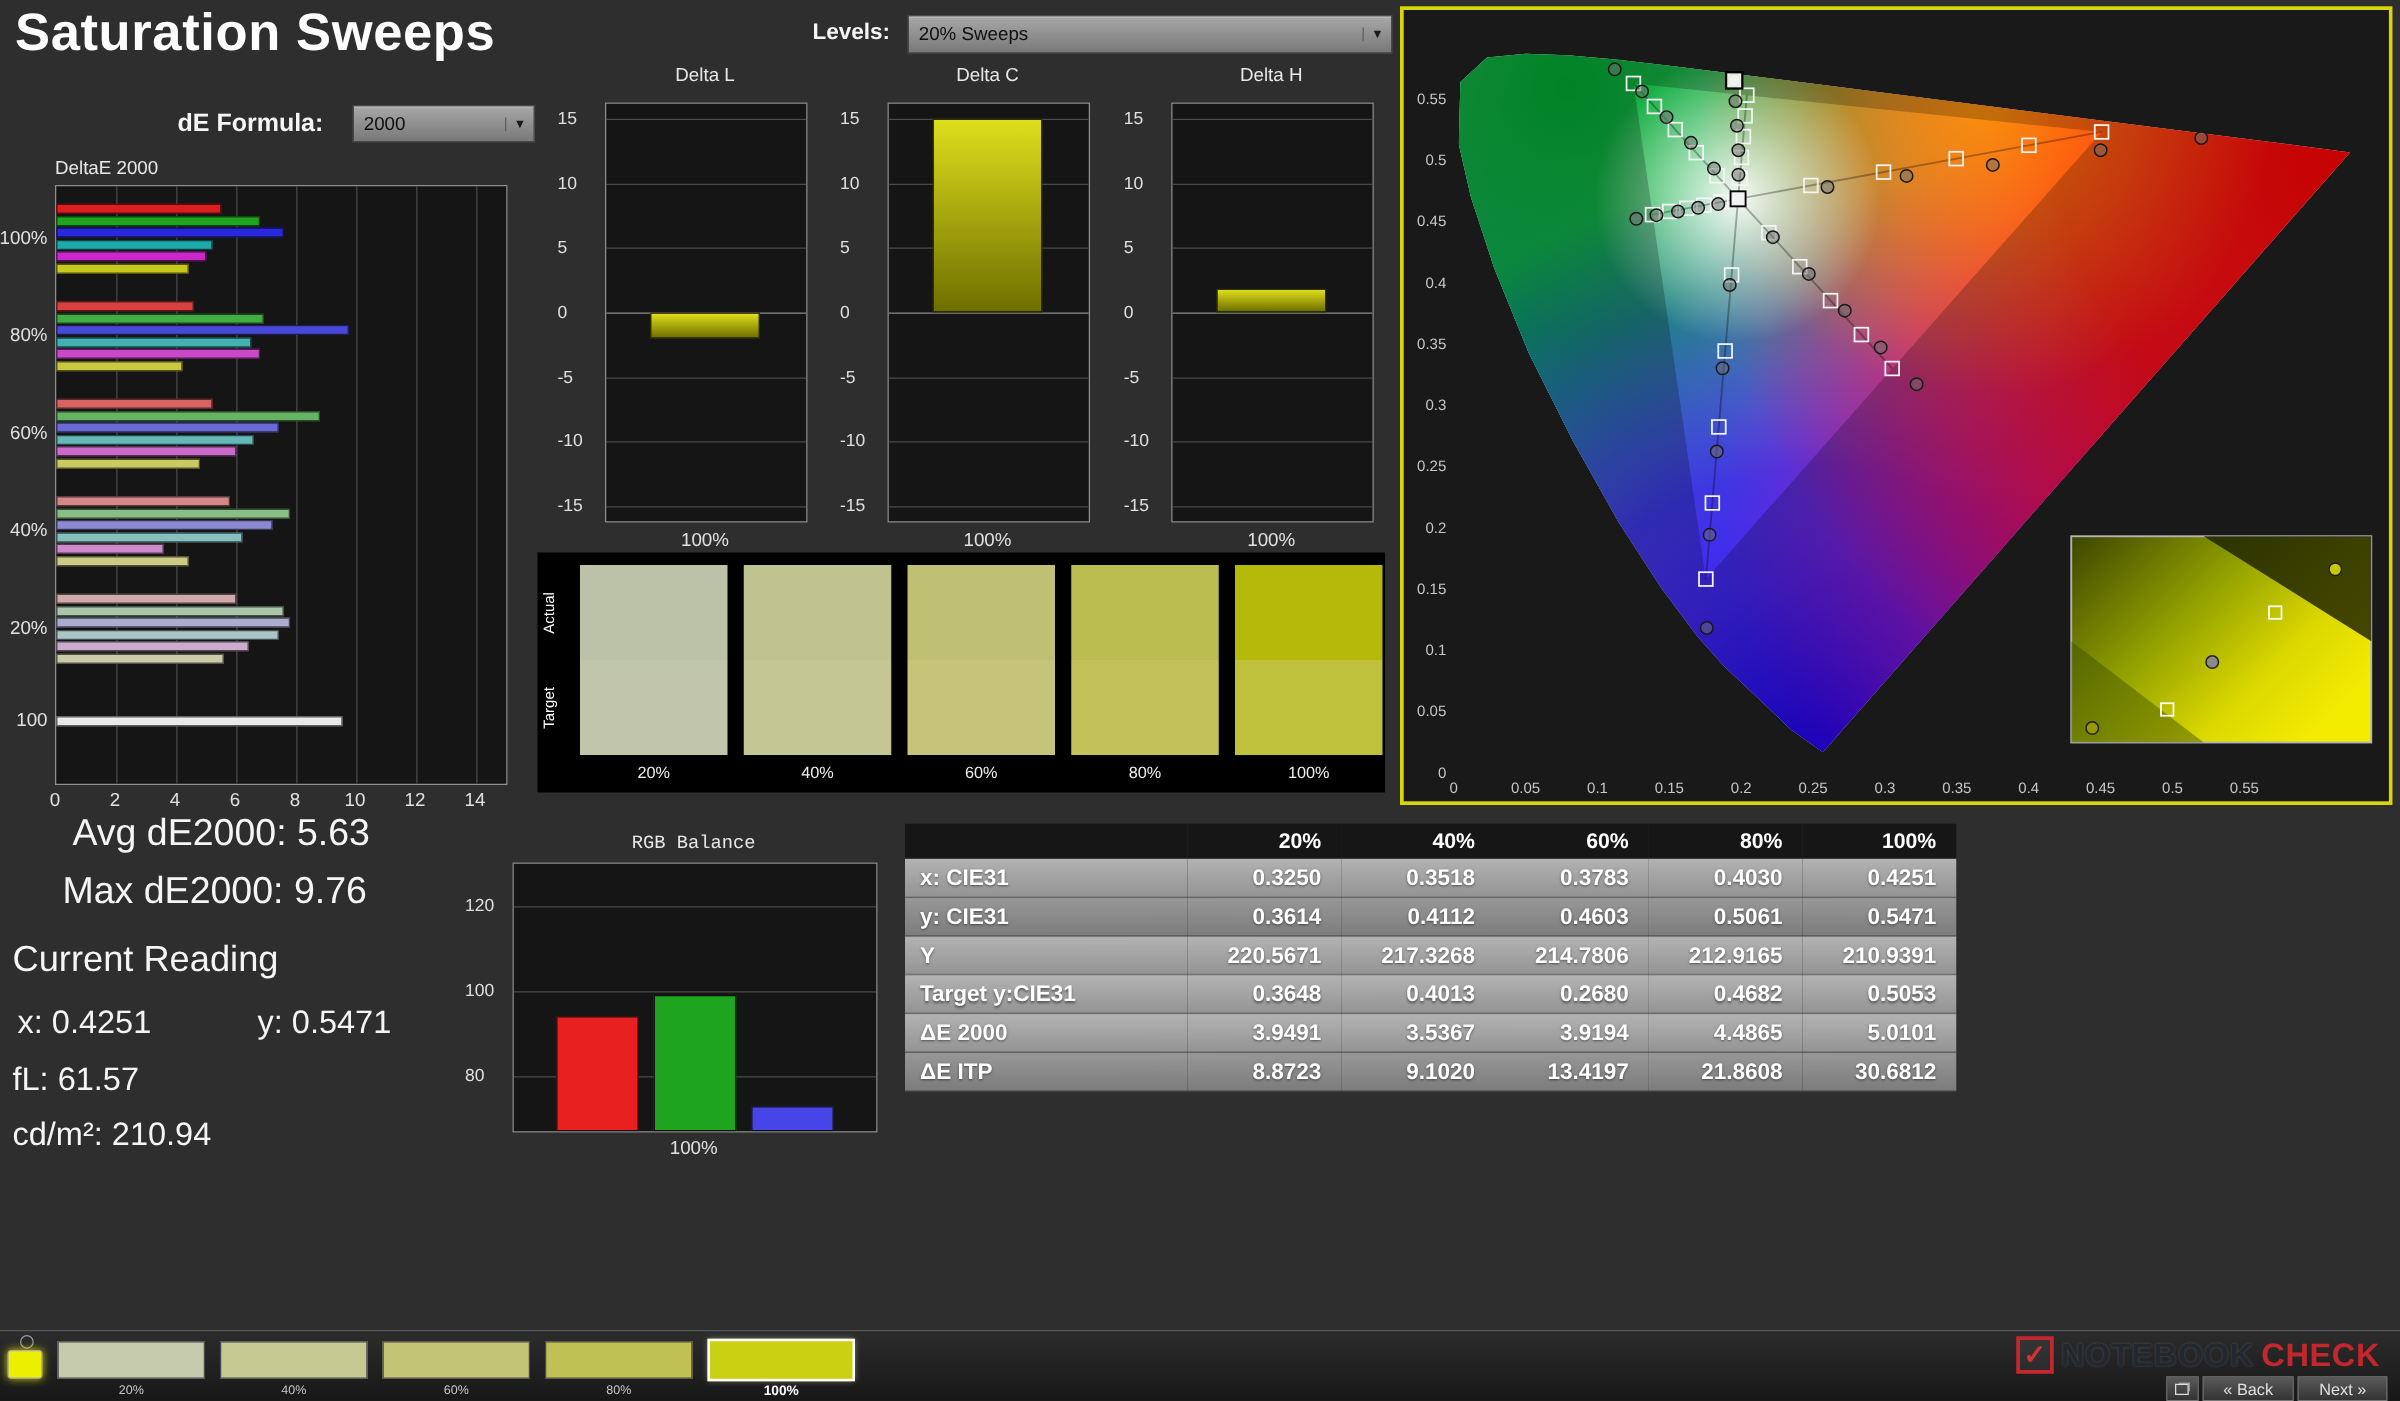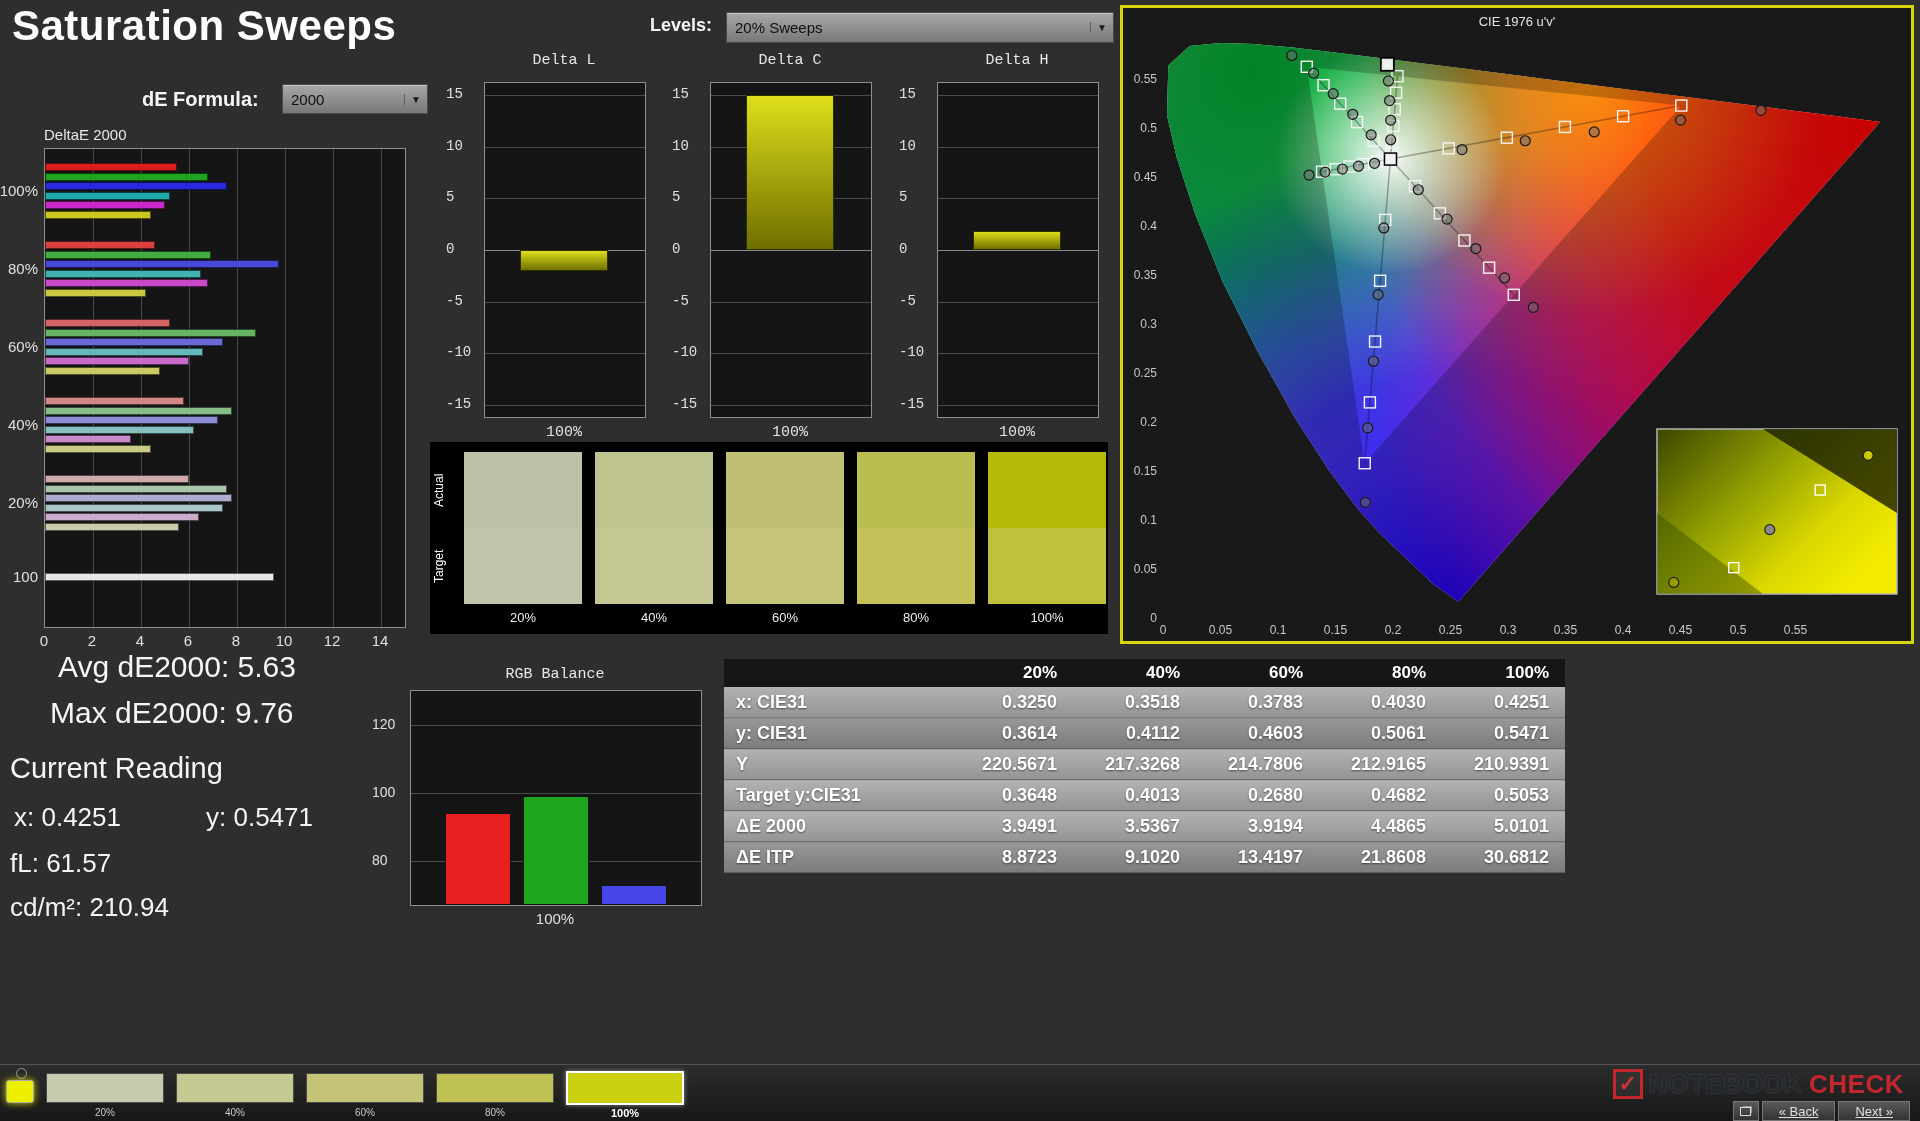--- a/index.html
+++ b/index.html
@@ -32,21 +32,21 @@
            border:1px solid #2e2e00;box-sizing:border-box;}
 
   
   .dechart{position:absolute;left:0;top:120px;width:420px;height:530px;}
   .dechart .chart-title{left:44px;top:6px;width:360px;text-align:left;}
   #de-plot{left:44px;top:28px;width:360px;height:478px;}
   #de-ylabels{position:absolute;left:0;top:0;width:42px;height:530px;}
   #de-xlabels{position:absolute;left:0;top:512px;width:420px;height:20px;}
 
   
-  .vchart{position:absolute;top:52px;width:204px;height:400px;font-family:Liberation Mono, monospace;}
+  .vchart{position:absolute;top:52px;width:204px;height:400px;}
   .vchart .chart-title{left:38px;top:0;width:160px;}
   .vchart .plotbox{left:38px;top:30px;width:160px;height:334px;}
   .vchart .ticks{position:absolute;left:0;top:30px;width:34px;height:334px;}
   .vxlabel{position:absolute;left:38px;top:372px;width:160px;text-align:center;font-size:15px;color:#e0e0e0;}
   #dl-wrap{left:446px;} #dc-wrap{left:672px;} #dh-wrap{left:899px;}
 
   
   .swatch-strip{position:absolute;left:430px;top:442px;width:678px;height:192px;background:#000;}
   .rot-label{position:absolute;left:2px;width:18px;writing-mode:vertical-rl;transform:rotate(180deg);
              text-align:center;font-size:12px;color:#fff;}
@@ -101,21 +101,21 @@
   .bb-swatch.selected{border:2px solid #fff;top:6px;height:34px;box-shadow:0 0 5px rgba(255,255,255,.45);}
   .bb-label{position:absolute;top:42px;transform:translateX(-50%);font-size:10px;color:#c8c8c8;}
   .bb-label.selected{color:#fff;font-weight:bold;font-size:11px;}
   .logo{position:absolute;right:16px;top:1px;height:36px;display:flex;align-items:center;gap:6px;}
   .logo-box{width:24px;height:24px;border:3px solid #c1272d;display:flex;align-items:center;justify-content:center;
             font-size:22px;font-weight:bold;color:#cf3333;background:rgba(255,255,255,.05);}
   .logo-t1{color:#23282e;font-weight:bold;font-size:26px;letter-spacing:.5px;text-shadow:0 0 2px rgba(160,170,180,.35);}
   .logo-t2{color:#c1272d;font-weight:bold;font-size:26px;letter-spacing:.5px;}
   .nav{position:absolute;right:10px;top:36px;display:flex;gap:3px;}
   .nav button{height:20px;font-size:13px;color:#e0e0e0;background:linear-gradient(#5a5a5a,#333);
-              border:1px solid #777;padding:0 16px;font-family:inherit;cursor:pointer;white-space:nowrap;text-decoration:underline;}
+              border:1px solid #777;padding:0 16px;font-family:inherit;cursor:pointer;white-space:nowrap;}
   .nav .win-btn{width:26px;padding:0;display:flex;align-items:center;justify-content:center;}
   .win-glyph{display:inline-block;width:9px;height:7px;border:1px solid #ddd;box-shadow:2px -2px 0 -1px #999;}
 </style>
 </head>
 <body>
 
 <div class="stage">
 
   <div class="app-title">Saturation Sweeps</div>
 
@@ -289,21 +289,20 @@
         </div>
         <div class="sw-item" style="left: 558px;">
           <div class="sw-half" style="top: 0px; background: rgb(180, 185, 10);"></div>
           <div class="sw-half" style="top: 76px; background: rgb(191, 193, 60);"></div>
           <div class="sw-label">100%</div>
         </div>
       </div>
   </div>
 
   <div class="cie-panel">
-    <div class="cie-title">CIE 1976 u'v'</div>
     <svg id="cie-svg" width="788" height="633" viewBox="0 0 788 633">
       <defs>
         <clipPath id="hsClip">
           <path d="M757,114 L710.5,107.8 L638,98.5 L504,81.5 L421.3,70.9 L342,60.8 L216,44.9 L169.6,39.5 L131,36.1 L97.5,34.9 L66.6,38 L45.3,57.5 L44,107.2 L53.7,149.5 L72.4,206.5 L99.9,274.2 L135.2,344.6 L171.9,409.7 L205.7,462 L234.3,500.3 L255.9,524.6 L309.9,575.7 L335.3,593.7 Z"></path>
         </clipPath>
         <radialGradient id="gCyan">
             <stop offset="0" stop-color="#00c3eb" stop-opacity="0.9"></stop>
             <stop offset="1" stop-color="#00c3eb" stop-opacity="0"></stop>
           </radialGradient>
         <radialGradient id="gGreen">

